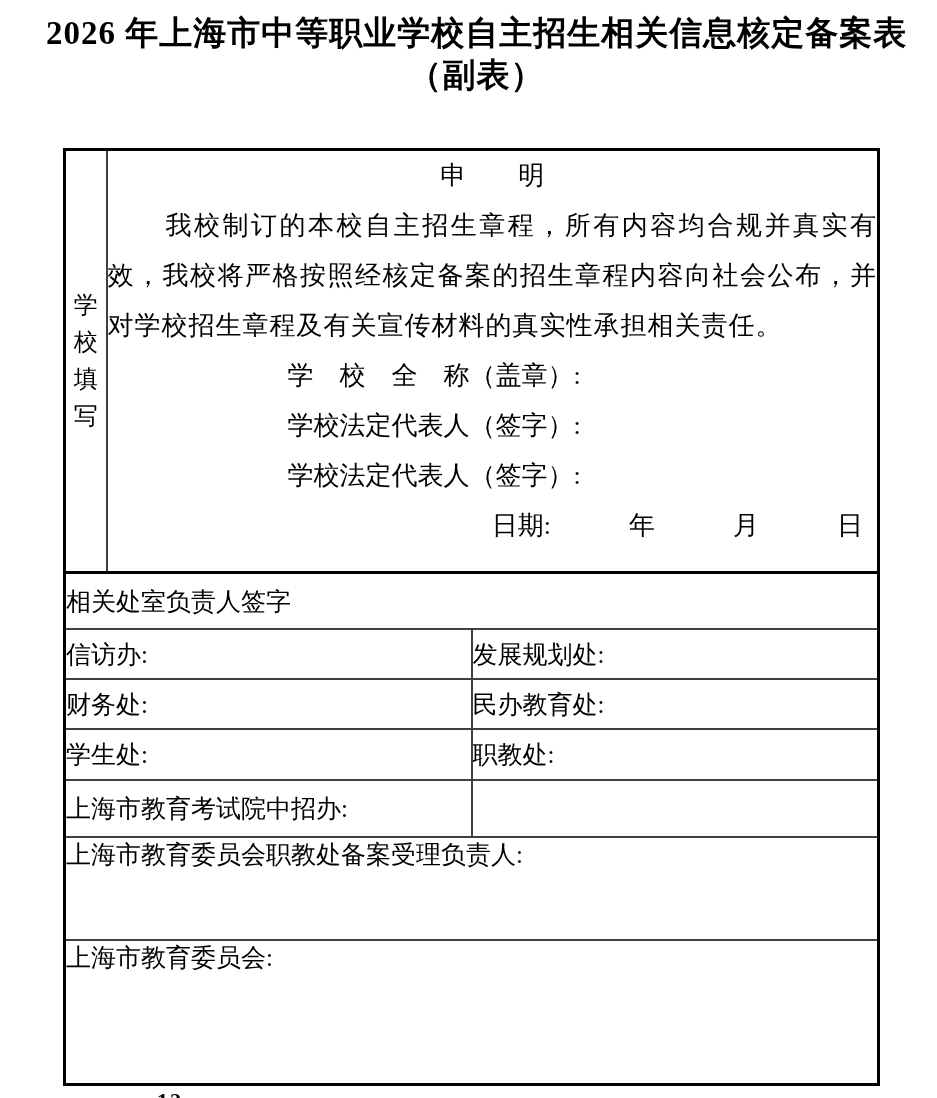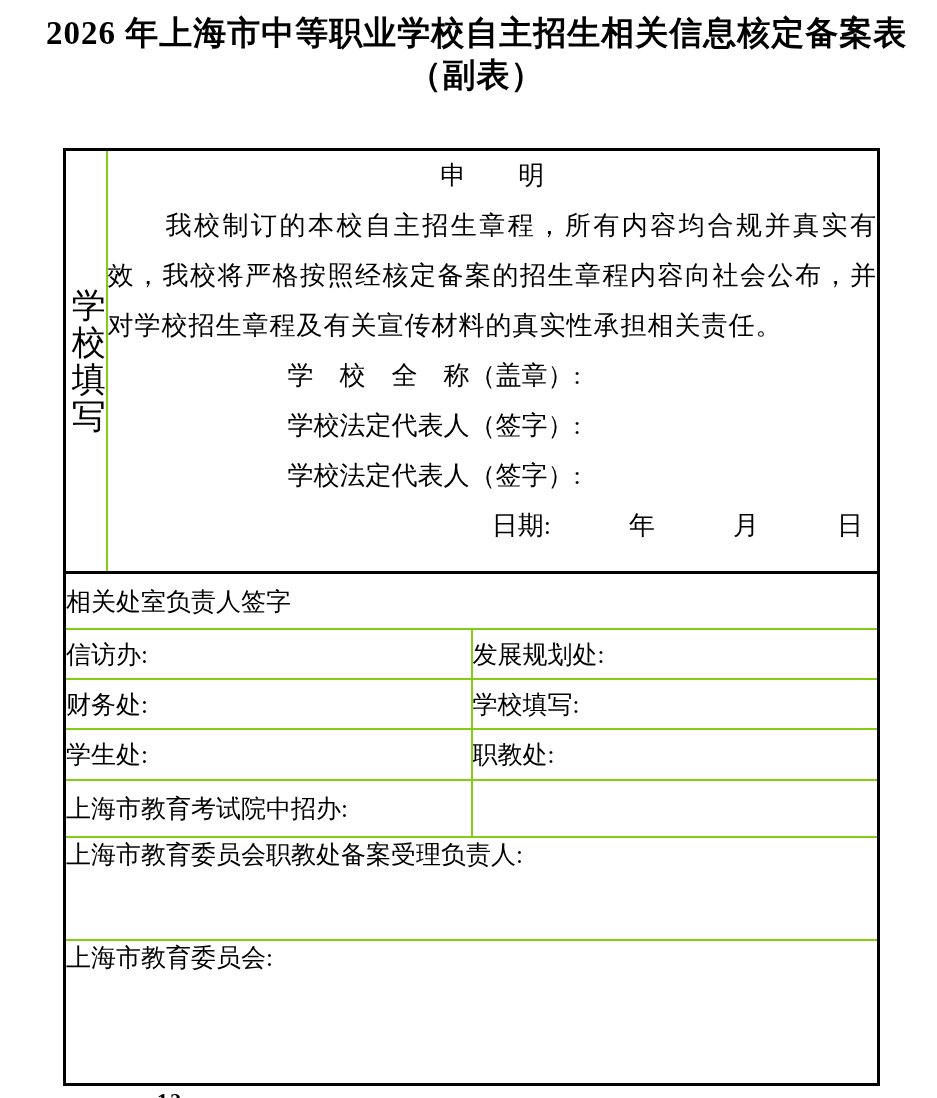--- a/index.html
+++ b/index.html
@@ -18,29 +18,29 @@
     letter-spacing:1px;
   }
   table.form{
     position:absolute;left:63px;top:148px;
     width:814px;
     border-collapse:collapse;table-layout:fixed;
     border:3px solid #000;
     font-size:25px;
   }
   table.form td{
-    border:2px solid #84cc16;
+    border:2px solid #404040;
     padding:0;
     overflow:hidden;
   }
   tr.r1 td{border-bottom:3px solid #000;}
   .cell-vlabel{text-align:center;vertical-align:middle;}
   .vtext{
     display:inline-block;width:28px;
-    font-size:34px;line-height:37px;
+    font-size:24px;line-height:37px;
     word-break:break-all;text-align:center;
   }
   .cell-decl{vertical-align:top;padding:12px 8px 0 8px;font-size:26px;}
   .decl-title{text-align:center;line-height:50px;}
   .decl-body{
     margin:0;text-align:justify;
     text-indent:58px;line-height:50px;letter-spacing:1px;
   }
   .field{margin-left:180px;line-height:50px;white-space:nowrap;font-family:Liberation Serif, serif;}
   .date-line{text-align:right;padding-right:14px;line-height:50px;white-space:nowrap;}
@@ -85,21 +85,21 @@
       <tr>
         <td class="sig-cell" colspan="3" style="height:54px;">相关处室负责人签字</td>
       </tr>
 
       <tr>
         <td class="sig-cell" colspan="2" style="height:48px;">信访办:</td>
         <td class="sig-cell">发展规划处:</td>
       </tr>
       <tr>
         <td class="sig-cell" colspan="2" style="height:48px;">财务处:</td>
-        <td class="sig-cell">学校填写:</td>
+        <td class="sig-cell">民办教育处:</td>
       </tr>
       <tr>
         <td class="sig-cell" colspan="2" style="height:49px;">学生处:</td>
         <td class="sig-cell">职教处:</td>
       </tr>
       <tr>
         <td class="sig-cell" colspan="2" style="height:55px;">上海市教育考试院中招办:</td>
         <td class="sig-cell"></td>
       </tr>
 

